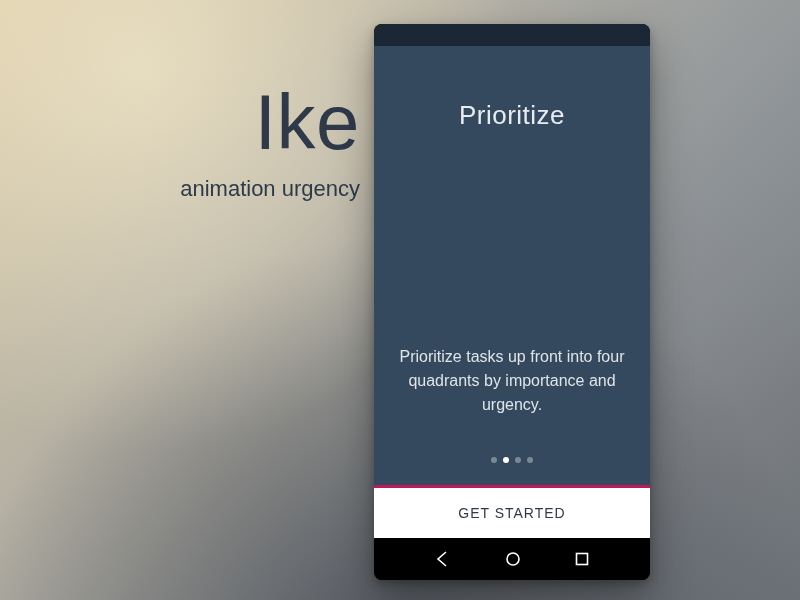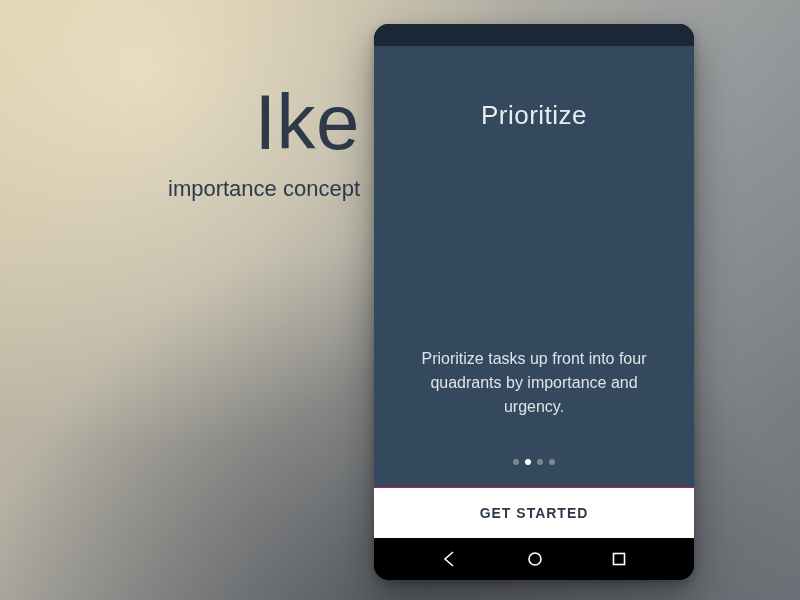--- a/index.html
+++ b/index.html
@@ -41,24 +41,24 @@
     font-size: 22px;
     font-weight: 300;
     margin: 0;
   }
 
   
   .phone {
     position: absolute;
     left: 374px;
     top: 24px;
-    width: 320px;
+    width: 276px;
     height: 556px;
     background: #000;
-    border-radius: 15px;
+    border-radius: 8px;
     box-shadow: 0 18px 40px rgba(0,0,0,0.35), 0 4px 10px rgba(0,0,0,0.25);
     overflow: hidden;
   }
   .statusbar {
     height: 22px;
     background: #1b2735;
   }
   .screen {
     position: relative;
     height: calc(100% - 22px - 42px); 
@@ -104,22 +104,22 @@
 
   .cta {
     height: 50px;
     background: #fff;
     color: #2e3a4a;
     font-size: 14px;
     letter-spacing: 1px;
     display: flex;
     align-items: center;
     justify-content: center;
-    font-weight: 700;
-    border-top: 1px solid #be185d;
+    font-weight: 400;
+    border-top: 3px solid #be185d;
     cursor: pointer;
   }
 
   .navbar {
     height: 42px;
     background: #000;
     display: flex;
     align-items: center;
     justify-content: space-around;
     padding: 0 34px;
@@ -127,21 +127,21 @@
   }
   .navbar svg { display: block; }
 </style>
 </head>
 <body>
 
 <div class="stage">
 
   <div class="caption">
     <p class="title">Ike</p>
-    <p class="sub">importance concept</p>
+    <p class="sub">animation urgency</p>
   </div>
 
   <div class="phone">
     <div class="statusbar"></div>
 
     <div class="screen">
       <div class="onboard">
         <div class="heading">Prioritize</div>
         <div class="spacer"></div>
         <div class="body">Prioritize tasks up front into four quadrants by importance and urgency.</div>

